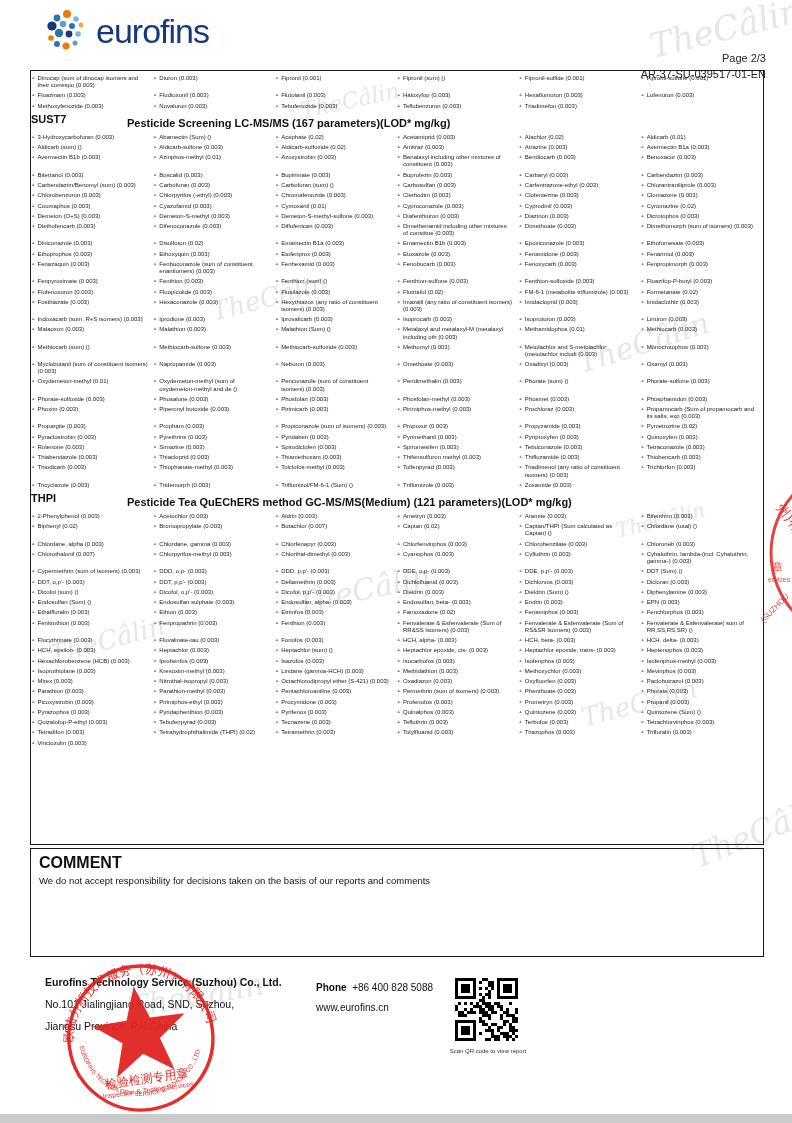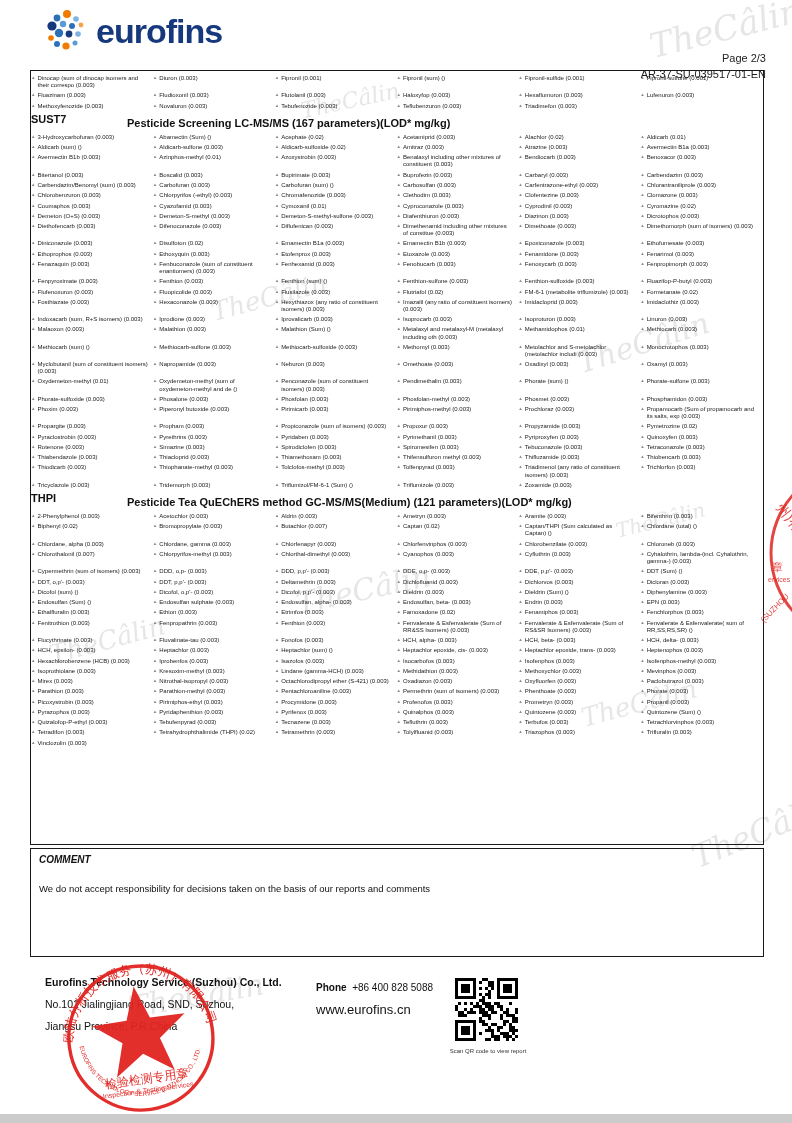--- a/index.html
+++ b/index.html
@@ -6,49 +6,49 @@
   body{
     width:792px;height:1123px;position:relative;overflow:hidden;
     background:#ffffff;
     font-family:"Liberation Sans", sans-serif;
     color:#111;
   }
   
   .hdr{position:absolute;left:0;top:0;width:792px;height:66px;}
   .logo{position:absolute;left:44px;top:8px;display:flex;align-items:center;}
   .logo svg{display:block;}
-  .logo-word{font-size:34px;font-weight:bold;color:#16387c;letter-spacing:-1px;margin-left:6px;line-height:1;}
+  .logo-word{font-size:34px;font-weight:normal;color:#16387c;letter-spacing:-1px;margin-left:6px;line-height:1;}
   .pageinfo{position:absolute;right:26px;top:18px;text-align:right;font-size:11px;color:#222;line-height:1.45;margin-top:33px;}
   
   .wm{position:absolute;color:#dedede;font-style:italic;white-space:nowrap;pointer-events:none;
       font-family:"DejaVu Serif", serif;opacity:.75;z-index:0;}
   
   .pbox{position:absolute;left:30px;top:70px;width:734px;height:775px;
         border:1.5px solid #1a1a1a;box-sizing:border-box;
         padding:4px 6px 0 0;overflow:hidden;background:transparent;z-index:2;}
   .sec-header{margin:3px 0 3px 0;}
   .sec-code{display:inline-block;width:96px;font-weight:bold;font-size:11px;vertical-align:top;}
   .sec-title{font-weight:bold;font-size:11px;}
   .prow{display:grid;grid-template-columns:repeat(6,1fr);column-gap:5px;margin-bottom:3.2px;}
   .pcell{display:flex;align-items:flex-start;font-size:6px;line-height:1.18;color:#1a1a1a;}
   .tri{font-size:4.5px;color:#8a8a8a;margin:1px 2px 0 0;flex:0 0 auto;line-height:1;}
   
   .cbox{position:absolute;left:30px;top:848px;width:734px;height:109px;
         border:1.5px solid #1a1a1a;box-sizing:border-box;
         padding:5px 8px;z-index:2;background:transparent;}
-  .cbox .ctitle{font-weight:bold;font-size:10px;margin-bottom:18px;font-style:italic;}
+  .cbox .ctitle{font-weight:bold;font-size:16px;margin-bottom:3px;}
   .cbox p{margin:0 0 11px 0;font-size:9.5px;line-height:1.3;}
   
   .foot{position:absolute;left:0;top:962px;width:792px;z-index:2;}
   .f-company{position:absolute;left:45px;top:14px;font-size:10.5px;font-weight:bold;}
   .f-addr1{position:absolute;left:45px;top:36px;font-size:10.5px;}
   .f-addr2{position:absolute;left:45px;top:58px;font-size:10.5px;}
   .f-phone{position:absolute;left:316px;top:20px;font-size:10px;}
   .f-phone b{font-weight:bold;}
-  .f-web{position:absolute;left:316px;top:40px;font-size:13px;color:#111;text-decoration:none;}
+  .f-web{position:absolute;left:316px;top:40px;font-size:10px;color:#111;text-decoration:none;}
   .qr{position:absolute;left:455px;top:16px;}
   .qr-caption{position:absolute;left:446px;top:86px;width:84px;text-align:center;font-size:6px;color:#333;}
   
   .stamp{position:absolute;left:52px;top:956px;z-index:3;transform:rotate(-8deg);}
   .edge-stamp{position:absolute;right:0;top:438px;width:58px;height:230px;z-index:3;overflow:hidden;}
   .bottom-bar{position:absolute;left:0;bottom:0;width:792px;height:9px;background:#cbcbcb;z-index:4;}
 </style>
 </head>
 <body>
 

